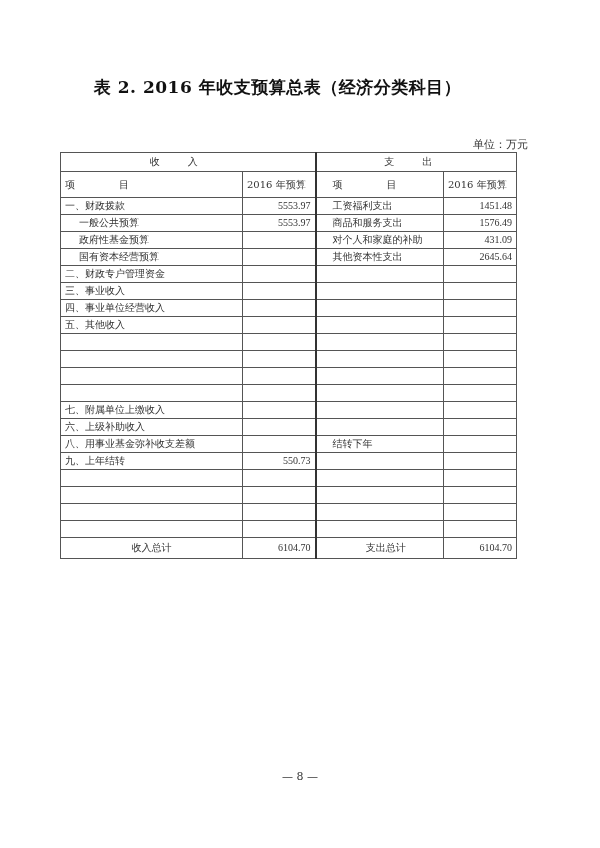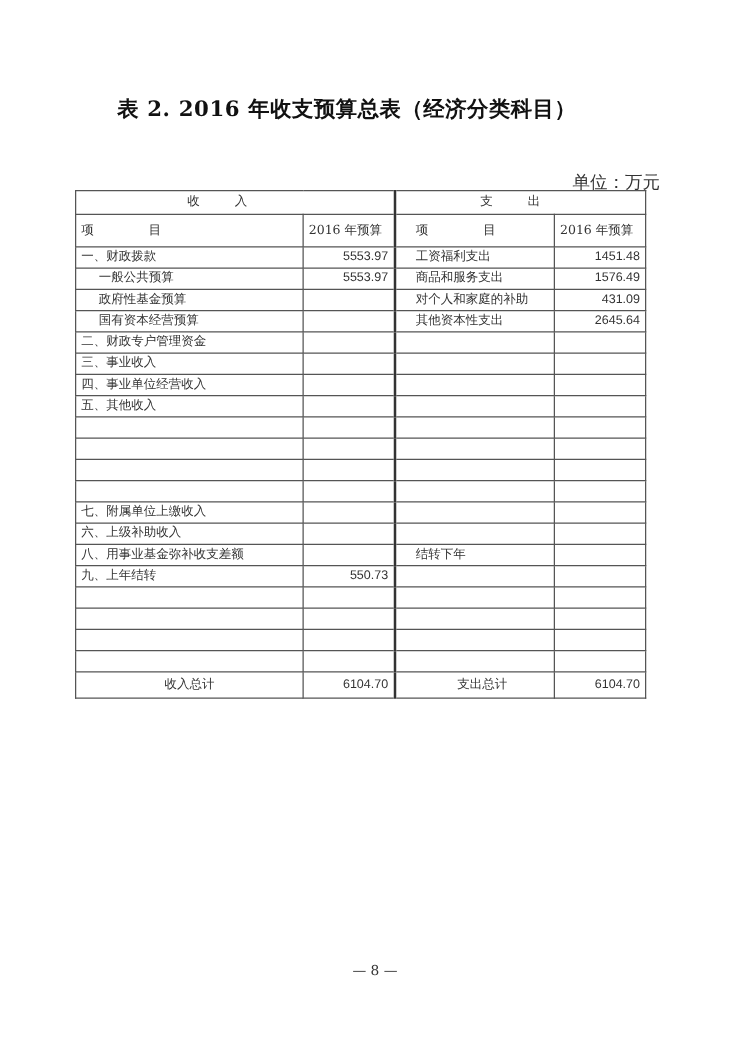--- a/index.html
+++ b/index.html
@@ -9,38 +9,38 @@
       color: #222222;
     }
     .title {
       position: absolute; left: 0; top: 76px; width: 555px;
       text-align: center; font-size: 17px; font-weight: bold;
       letter-spacing: 0.5px; color: #111111;
       font-family: "DejaVu Serif", "Liberation Serif", serif;
     }
     .unit {
       position: absolute; left: 430px; top: 137px; width: 98px;
-      text-align: right; font-size: 14px; color: #333333;
+      text-align: right; font-size: 11px; color: #333333;
     }
     table.budget {
       position: absolute; left: 60px; top: 152px; width: 456px;
       border-collapse: collapse; table-layout: fixed;
       font-size: 10px; color: #333333;
     }
     table.budget td {
       border: 1px solid #555555; padding: 0 4px; height: 16px;
       white-space: nowrap; overflow: hidden; line-height: 16px;
     }
     table.budget td.sep-left { border-left: 2px solid #333333; padding-left: 16px; }
     table.budget tr.h1 td { height: 18px; text-align: center; letter-spacing: 28px; }
     table.budget tr.h2 td { height: 25px; text-align: left; }
     table.budget tr.h2 td.item-hdr { letter-spacing: 44px; }
     table.budget tr.sub td { height: 20px; }
     table.budget tr.total td { height: 20px; }
-    td.num { text-align: right; font-family: Liberation Sans, sans-serif; }
+    td.num { text-align: right; font-family: Liberation Serif, serif; }
     td.center { text-align: center; }
     td.indent { padding-left: 18px !important; }
     .page-num {
       position: absolute; left: 0; top: 770px; width: 600px;
       text-align: center; font-size: 11px; color: #333333;
     }
   </style>
 </head>
 <body>
 

